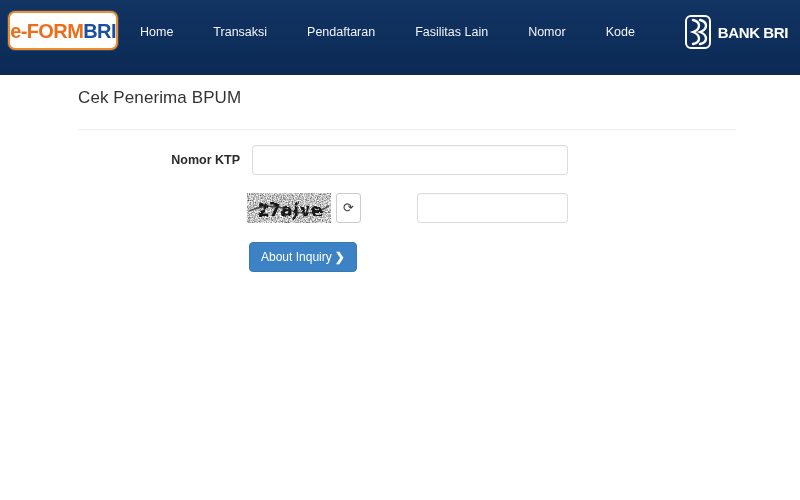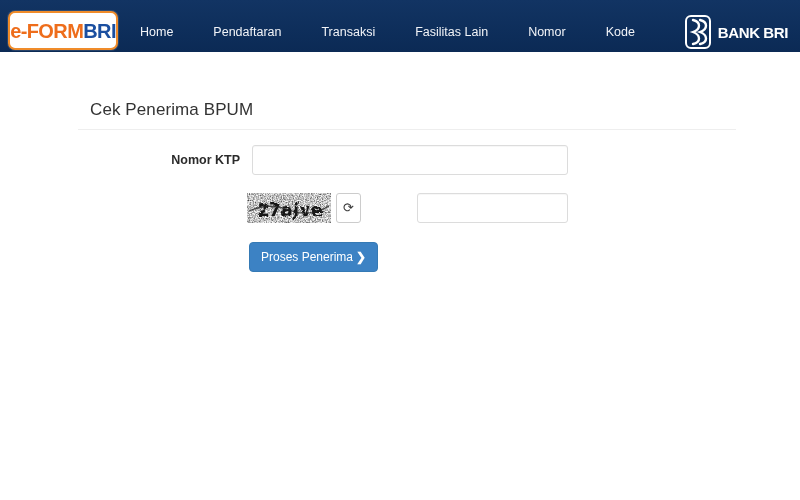--- a/index.html
+++ b/index.html
@@ -13,21 +13,21 @@
   #page {
     position: relative;
     width: 800px; height: 500px;
     background: #ffffff;
   }
 
   
   .navbar {
     position: absolute;
     left: 0; top: 0;
-    width: 800px; height: 52px;
+    width: 800px; height: 75px;
     background: #0c2f5e;
     background: linear-gradient(180deg,#123463 0%,#0b2a55 100%);
   }
   .brand {
     position: absolute;
     left: 8px; top: 11px;
     width: 110px; height: 39px;
     background: #ffffff;
     border: 2px solid #f08c2a;
     border-radius: 7px;
@@ -95,21 +95,21 @@
     position: absolute;
     left: 0; top: 64px;
     width: 800px;
   }
   .page-title {
     position: absolute;
     left: 78px; top: 24px;
     font-size: 17px;
     color: #333333;
     font-weight: normal;
-    margin: 12px;
+    margin: 0;
     letter-spacing: 0.1px;
   }
   .title-rule {
     position: absolute;
     left: 78px; top: 57px;
     width: 658px; height: 1px;
     background: #eeeeee;
     border: 0;
   }
 
@@ -200,22 +200,22 @@
 <div id="page">
 
   <div class="navbar">
 
     <a class="brand">
       <span class="brand-text"><span class="brand-e">e-</span><span class="brand-form">FORM</span><span class="brand-bri">BRI</span></span>
     </a>
 
     <nav class="nav-links">
       <a class="nav-link">Home</a>
+      <a class="nav-link">Transaksi</a>
       <a class="nav-link">Pendaftaran</a>
-      <a class="nav-link">Transaksi</a>
       <a class="nav-link">Fasilitas Lain</a>
       <a class="nav-link">Nomor</a>
       <a class="nav-link">Kode</a>
     </nav>
 
     <div class="bri-logo">
       <span class="bri-mark">
         <svg width="22" height="30" viewBox="0 0 22 30" aria-hidden="true">
           <path d="M6 3 C14 5, 14 12, 6 15 C14 18, 14 25, 6 27" fill="none" stroke="#ffffff" stroke-width="2.4" stroke-linecap="round"></path>
           <path d="M13 3 C21 5, 21 12, 13 15 C21 18, 21 25, 13 27" fill="none" stroke="#ffffff" stroke-width="2.4" stroke-linecap="round"></path>
@@ -260,18 +260,18 @@
             <path d="M2 18 Q 22 9, 42 17 T 82 13" stroke="#222" stroke-width="1.3" fill="none" opacity="0.8"></path>
           </svg>
         </span>
 
         <button type="button" class="captcha-refresh">⟳</button>
 
         <input id="captcha-input" class="form-control" type="text" value="" placeholder="" style="">
       </div>
 
       <div class="btn-row">
-        <button type="button" class="btn-primary"><span>Proses Penerima</span><span class="btn-caret">❯</span></button>
+        <button type="button" class="btn-primary"><span>About Inquiry</span><span class="btn-caret">❯</span></button>
       </div>
 
     </form>
   </div>
 </div>
 
 </body></html>

